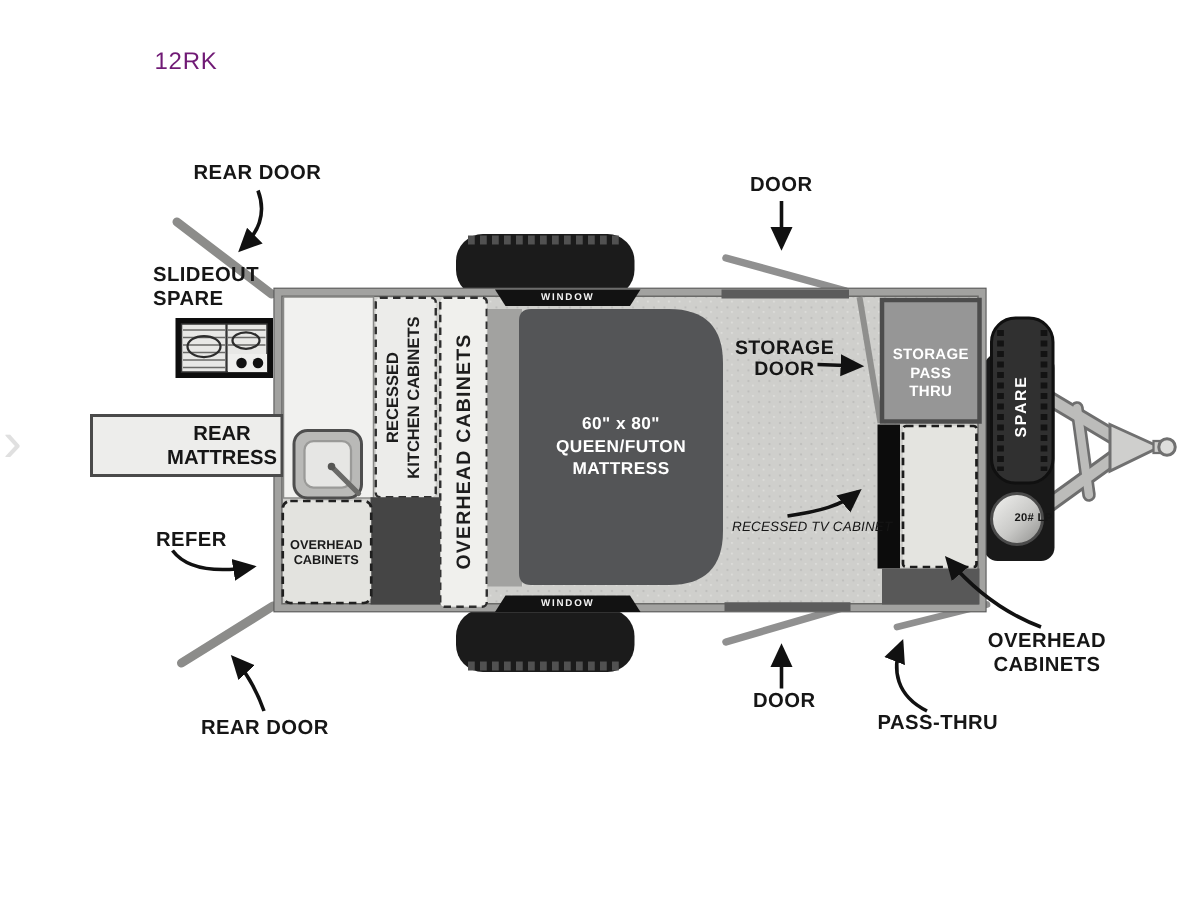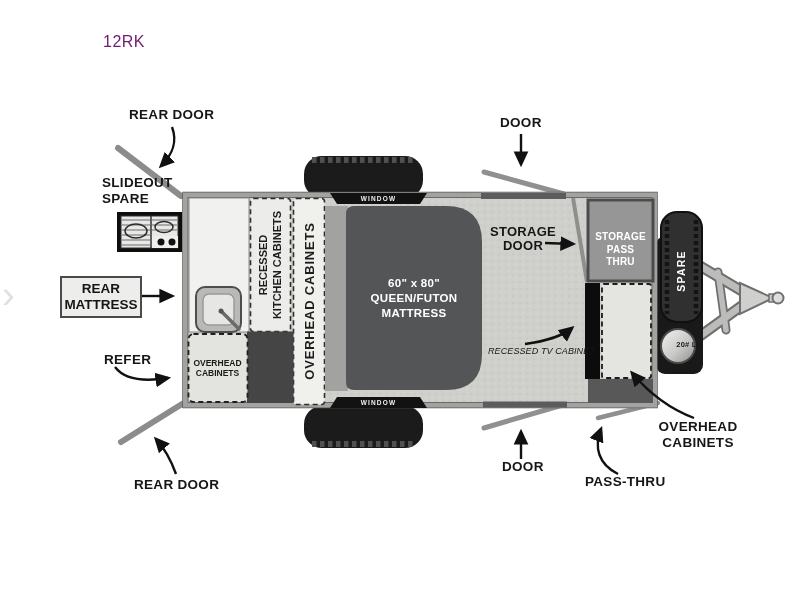--- a/index.html
+++ b/index.html
@@ -14,21 +14,21 @@
   }
   .lbl.ctr{text-align:center;white-space:normal;}
   .title{
     position:absolute;left:103px;top:33px;font-size:16px;font-weight:500;
     color:#701a75;letter-spacing:.5px;
   }
   .boxed{
     position:absolute;left:60px;top:276px;width:78px;height:38px;
     background:#ededeb;border:2px solid #4a4a4a;display:flex;flex-direction:column;
     align-items:center;justify-content:center;font-weight:700;font-size:13.5px;
-    line-height:16px;color:#161616;text-align:center;
+    line-height:16px;color:#161616;text-align:center;padding-left:47px;
   }
   .smlbl{position:absolute;font-weight:400;color:#161616;}
   .tv{font-style:italic;font-size:9px;letter-spacing:.1px;}
   .vwrap{position:absolute;width:0;height:0;}
   .vtext{
     position:absolute;transform:translate(-50%,-50%) rotate(-90deg);
     font-weight:700;color:#1d1d1d;text-align:center;white-space:nowrap;
   }
   .mattress-txt{
     position:absolute;left:346px;top:206px;width:136px;height:184px;

